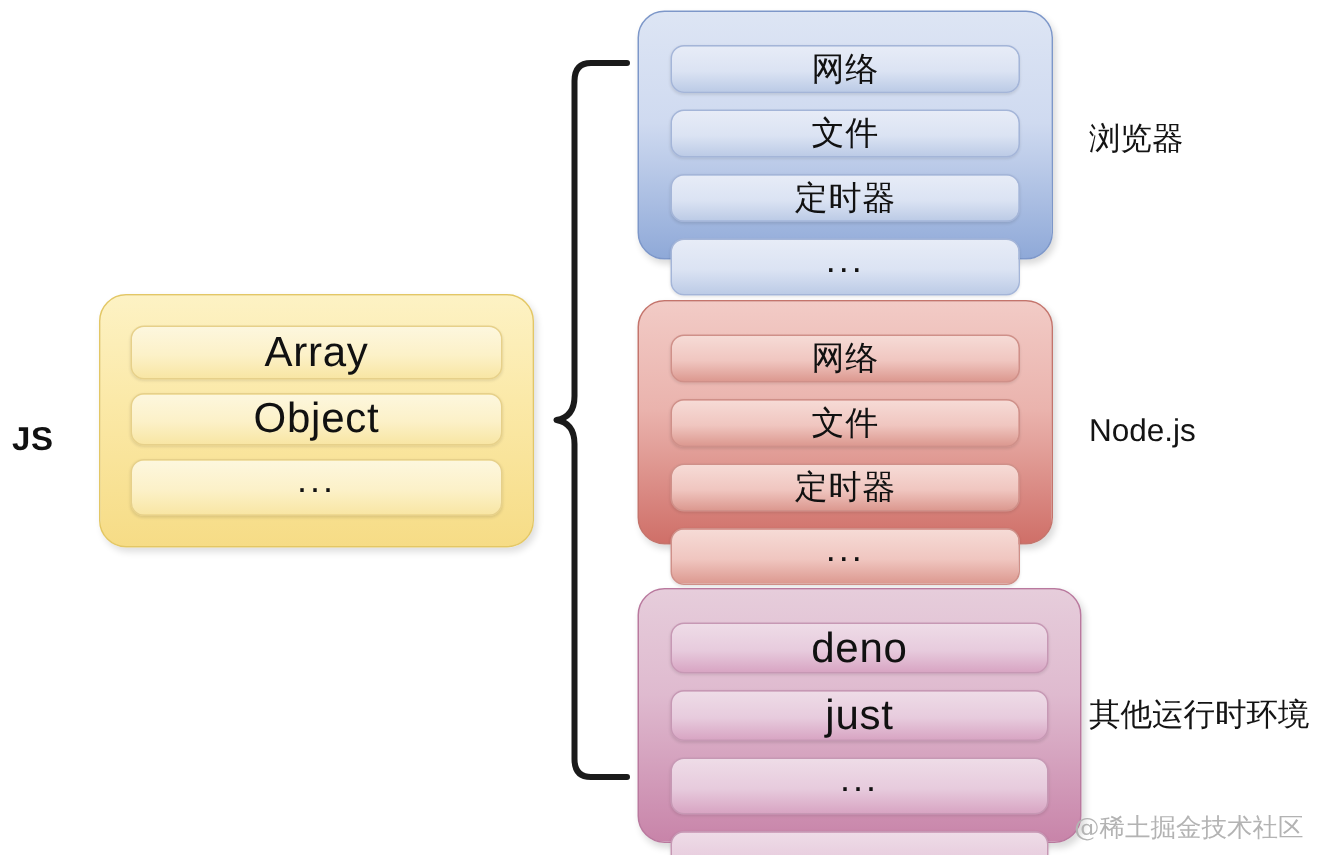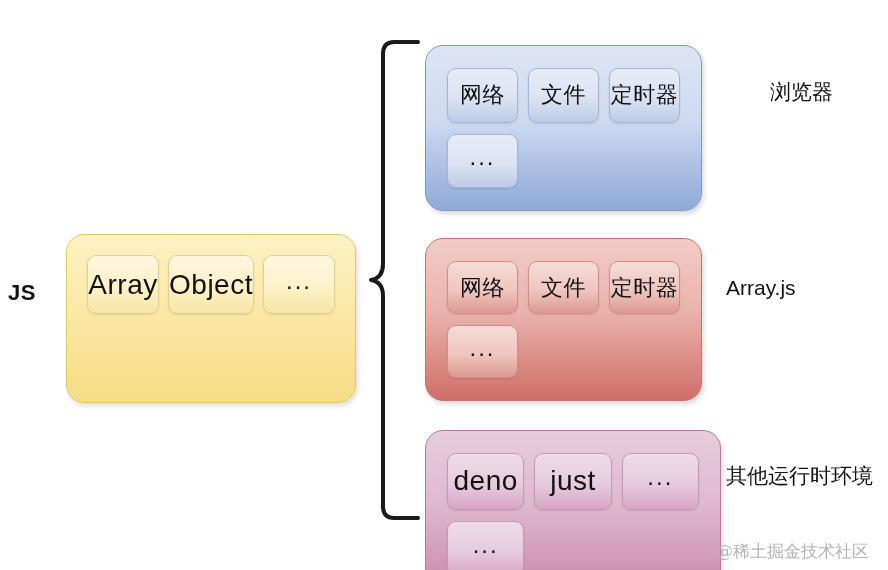--- a/index.html
+++ b/index.html
@@ -26,26 +26,25 @@
     letter-spacing: 0.5px;
     margin-top: 13px;
   }
 
   
   .group-box {
     position: absolute;
     border-radius: 18px;
     box-sizing: border-box;
     display: grid;
-    grid-template-columns: 1fr 1fr 1fr;
+    grid-template-columns: 1fr;
     grid-template-rows: 1fr 1fr;
     column-gap: 10px;
     row-gap: 11px;
     padding: 22px 21px;
-    margin-top: 38px;
   }
 
   .cell {
     border-radius: 9px;
     box-sizing: border-box;
     display: flex;
     align-items: center;
     justify-content: center;
     font-size: 28px;
     color: #111111;
@@ -139,21 +138,21 @@
   }
 
   
   .side-label {
     position: absolute;
     font-family: "DejaVu Sans", "Liberation Sans", sans-serif;
     font-size: 21px;
     color: #141414;
     white-space: nowrap;
   }
-  #label-browser { left: 726px; top: 78px; margin-left: 44px; }
+  #label-browser { left: 726px; top: 78px; }
   #label-node    { left: 726px; top: 276px; font-family: "Liberation Sans", sans-serif; }
   #label-other   { left: 726px; top: 462px; }
 
   #watermark {
     position: absolute;
     left: 716px;
     top: 540px;
     font-family: "DejaVu Serif", "Liberation Serif", serif;
     font-size: 17px;
     color: #b3b3b3;
@@ -182,21 +181,21 @@
   <div class="cell dots">...</div>
 </div>
 <div class="side-label" id="label-browser">浏览器</div>
 
 <div id="box-node" class="group-box">
   <div class="cell cn">网络</div>
   <div class="cell cn">文件</div>
   <div class="cell cn">定时器</div>
   <div class="cell dots">...</div>
 </div>
-<div class="side-label" id="label-node">Array.js</div>
+<div class="side-label" id="label-node">Node.js</div>
 
 <div id="box-other" class="group-box">
   <div class="cell">deno</div>
   <div class="cell">just</div>
   <div class="cell dots">...</div>
   <div class="cell dots">...</div>
 </div>
 <div class="side-label" id="label-other">其他运行时环境</div>
 
 <div id="watermark">@稀土掘金技术社区</div>

